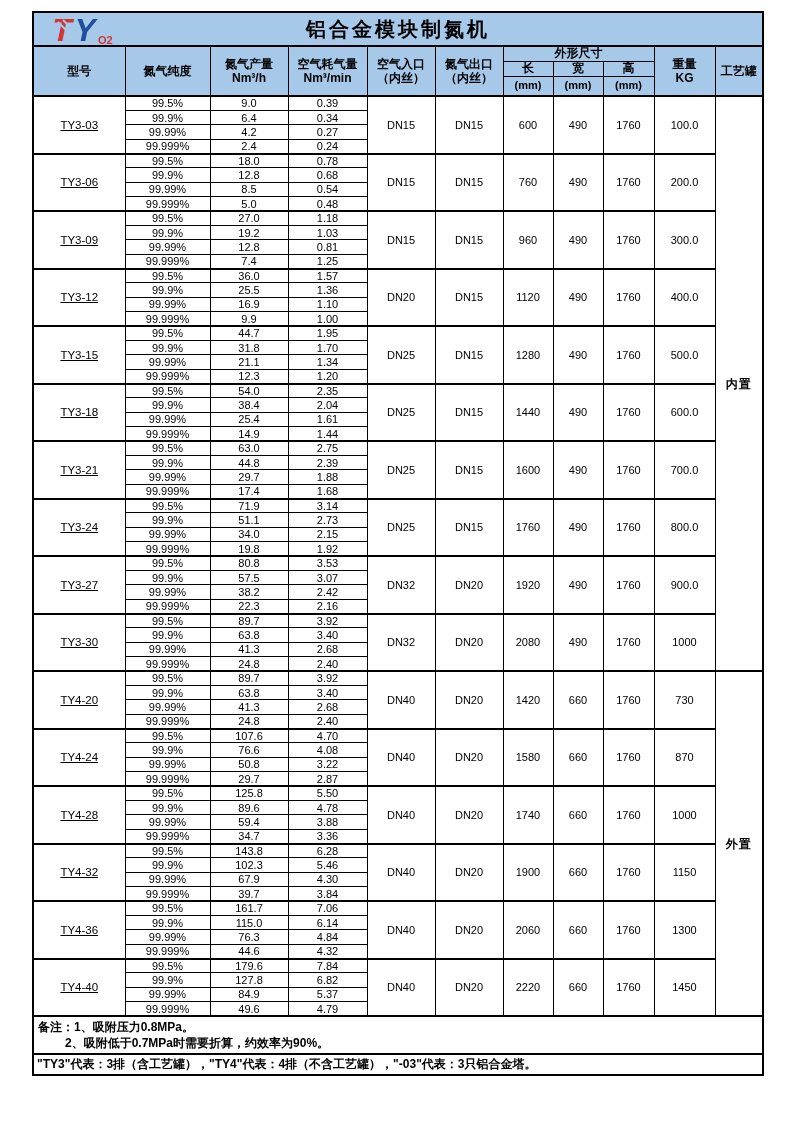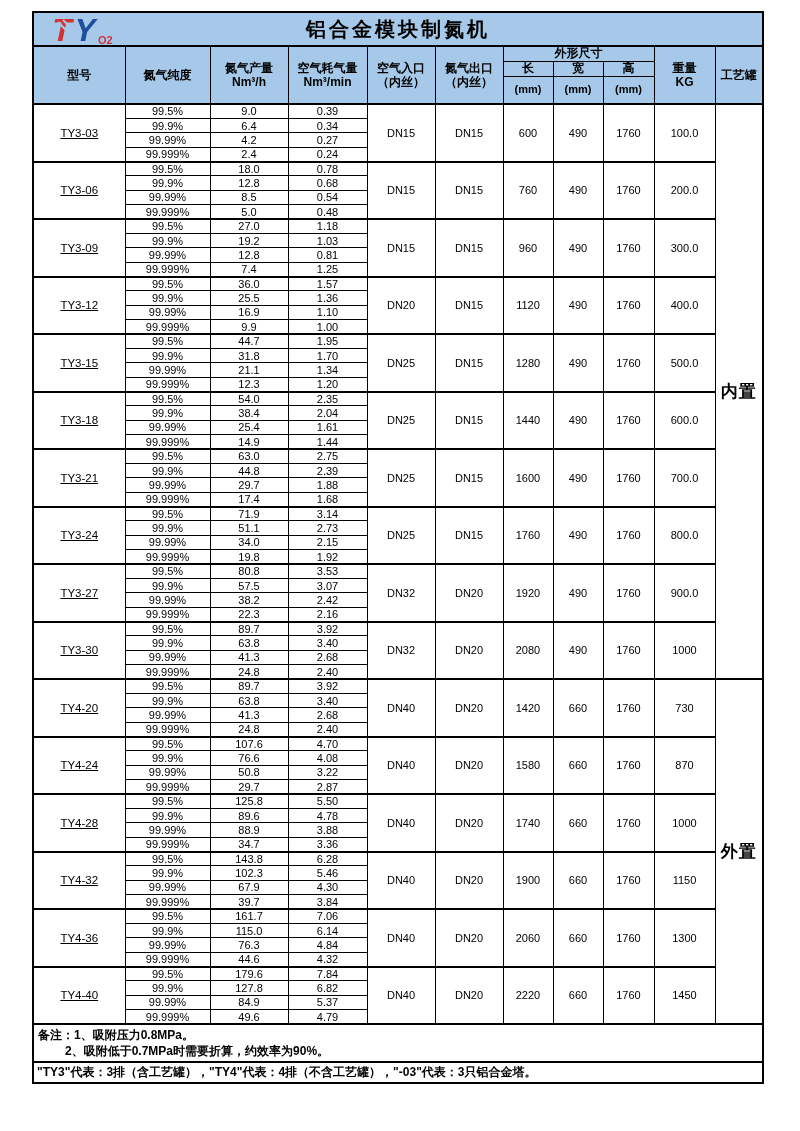--- a/index.html
+++ b/index.html
@@ -22,30 +22,30 @@
     position:relative; height:34px; background:#a6c9e9;
     border:2px solid #000; border-bottom:2px solid #000;
   }
   .page-title { font-size:20px; font-weight:bold; letter-spacing:3px;font-family:Liberation Mono, monospace; }
   .logo-box { position:absolute; left:8px; top:1px; width:140px; height:32px; }
 
   
   thead th { background:#a6c9e9; font-weight:bold; font-size:12px; line-height:13px; }
   .hdr-r1 th { height:15px; }
   .hdr-r2 th { height:15px; font-size:12px; }
-  .hdr-r3 th { height:28px; border-bottom:2px solid #000; font-size:11px; }
+  .hdr-r3 th { height:20px; border-bottom:2px solid #000; font-size:11px; }
   th.twoline { line-height:14px; }
   th .sub { display:block; font-weight:bold; }
 
   
   .data-row { height:14.39px; }
   .data-row td { line-height:12px; font-size:11px; }
   .block-start td { border-top:2px solid #000; }
   td.model-cell { font-size:11.5px;text-decoration:underline; }
-  td.tank-cell { font-size:17px; font-weight:bold; letter-spacing:1px; }
+  td.tank-cell { font-size:12px; font-weight:bold; letter-spacing:1px; }
 
   
   .notes-cell { border:2px solid #000; text-align:left; height:37px;
     padding:2px 4px; font-weight:bold; font-size:12px; line-height:16px; white-space:normal;margin-left:34px; }
   .notes-line2 { padding-left:27px; }
   .footnote-cell { border:2px solid #000; text-align:left; height:20px;
     padding:1px 3px; font-weight:bold; font-size:12px; white-space:nowrap; }
 </style>
 </head>
 <body>
@@ -462,21 +462,21 @@
             <td rowspan="4">1760</td>
             <td rowspan="4">1000</td>
           </tr>
           <tr class="data-row">
             <td>99.9%</td>
             <td>89.6</td>
             <td>4.78</td>
           </tr>
           <tr class="data-row">
             <td>99.99%</td>
-            <td>88.9</td>
+            <td>59.4</td>
             <td>3.88</td>
           </tr>
           <tr class="data-row">
             <td>99.999%</td>
             <td>34.7</td>
             <td>3.36</td>
           </tr>
           <tr class="data-row block-start">
             <td rowspan="4" class="model-cell">TY4-32</td>
             <td>99.5%</td>

